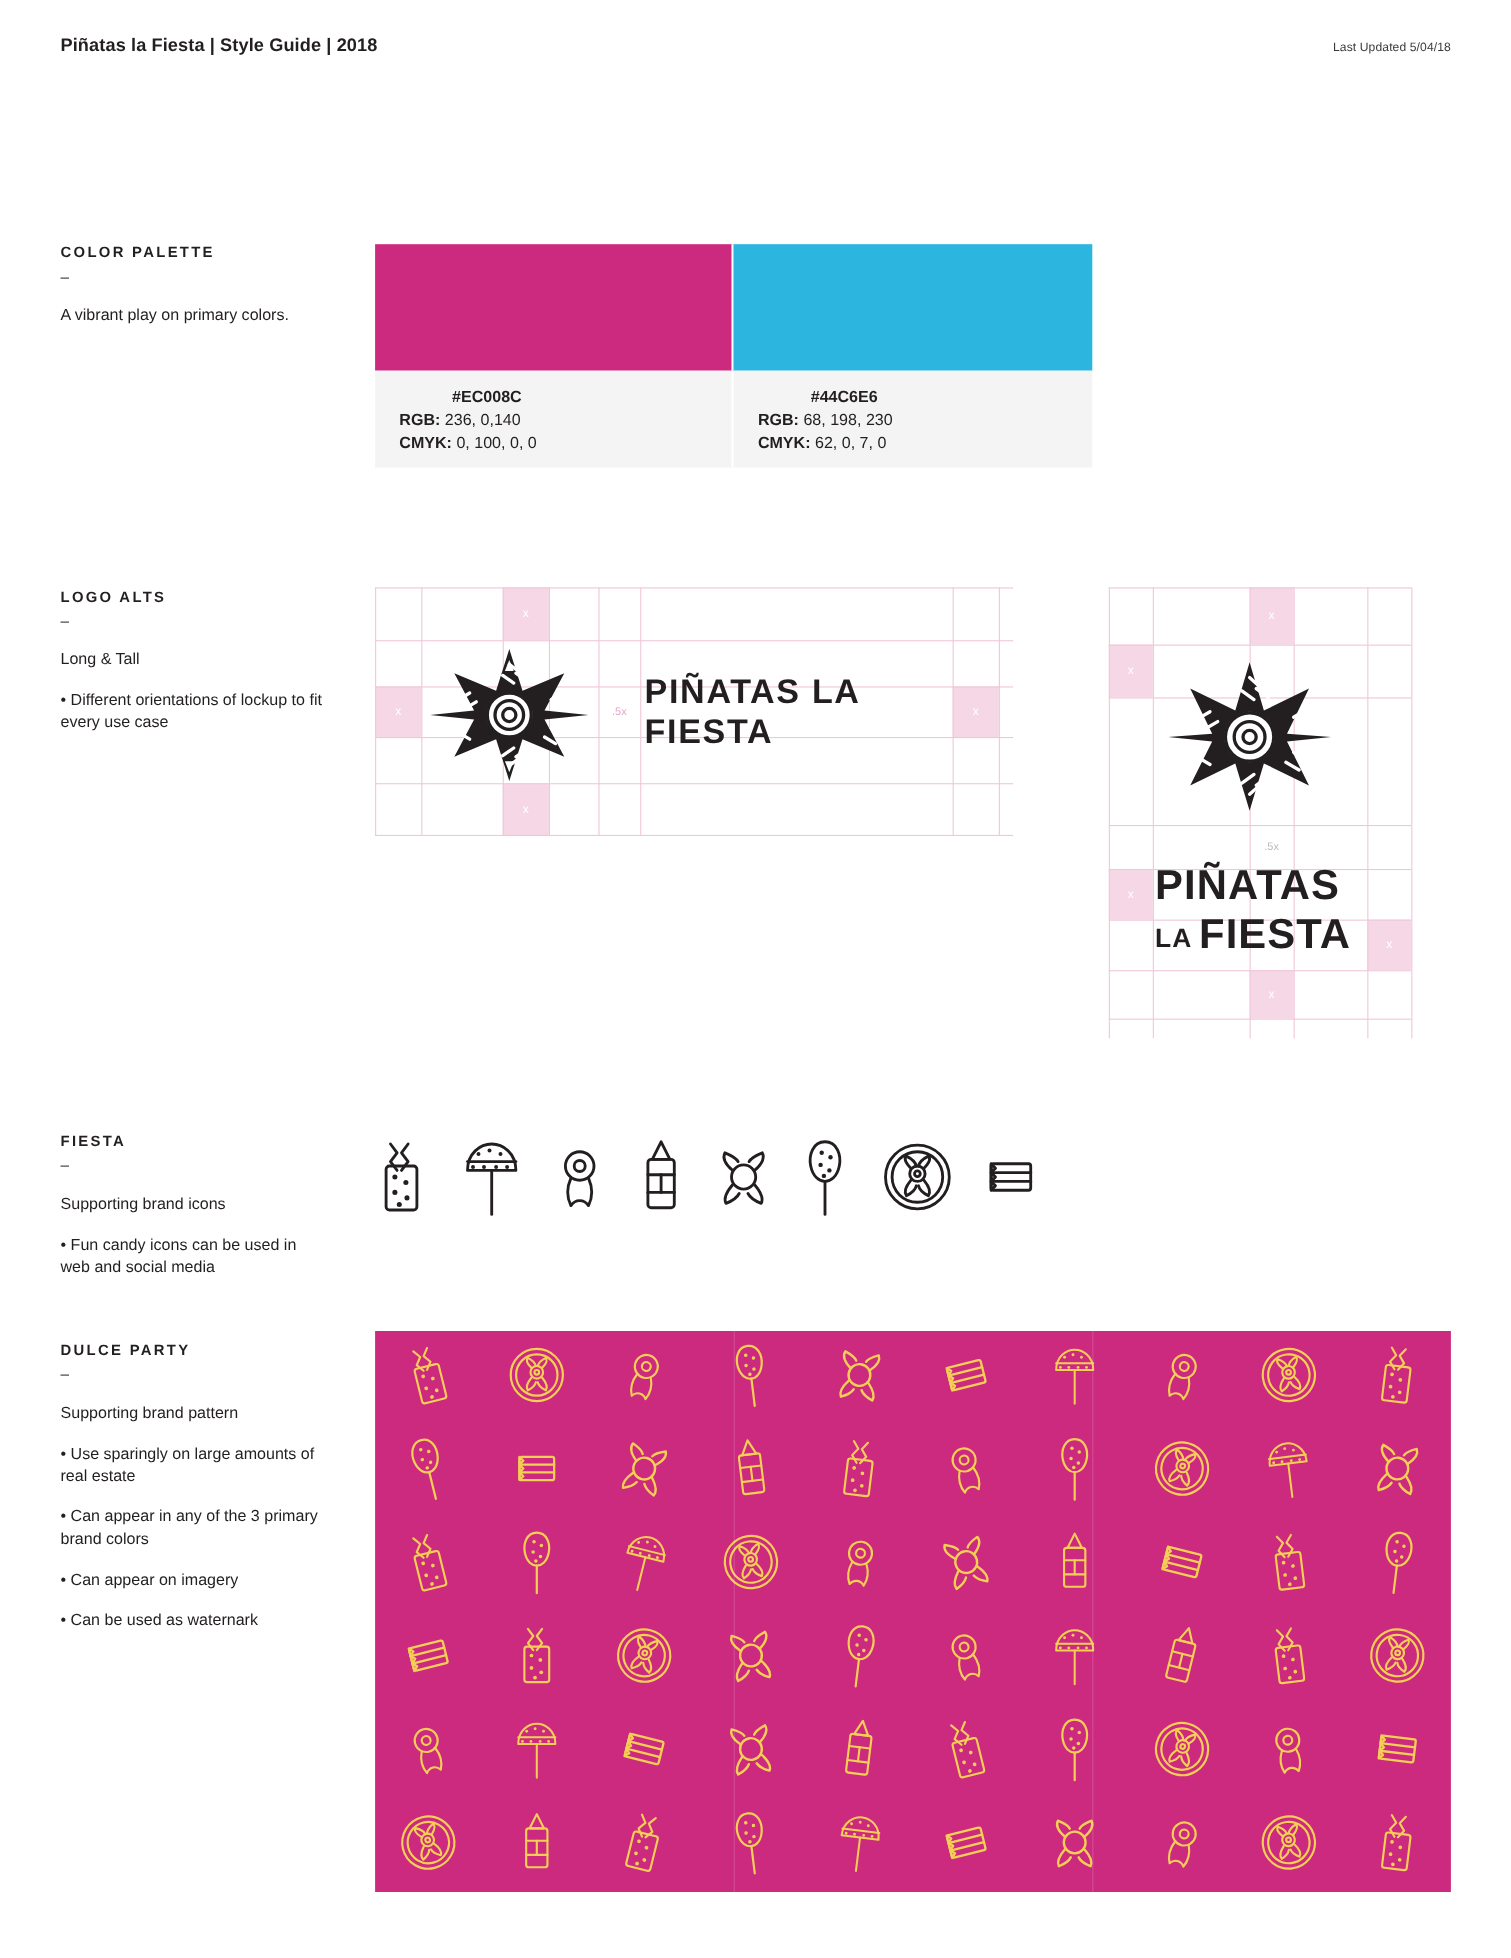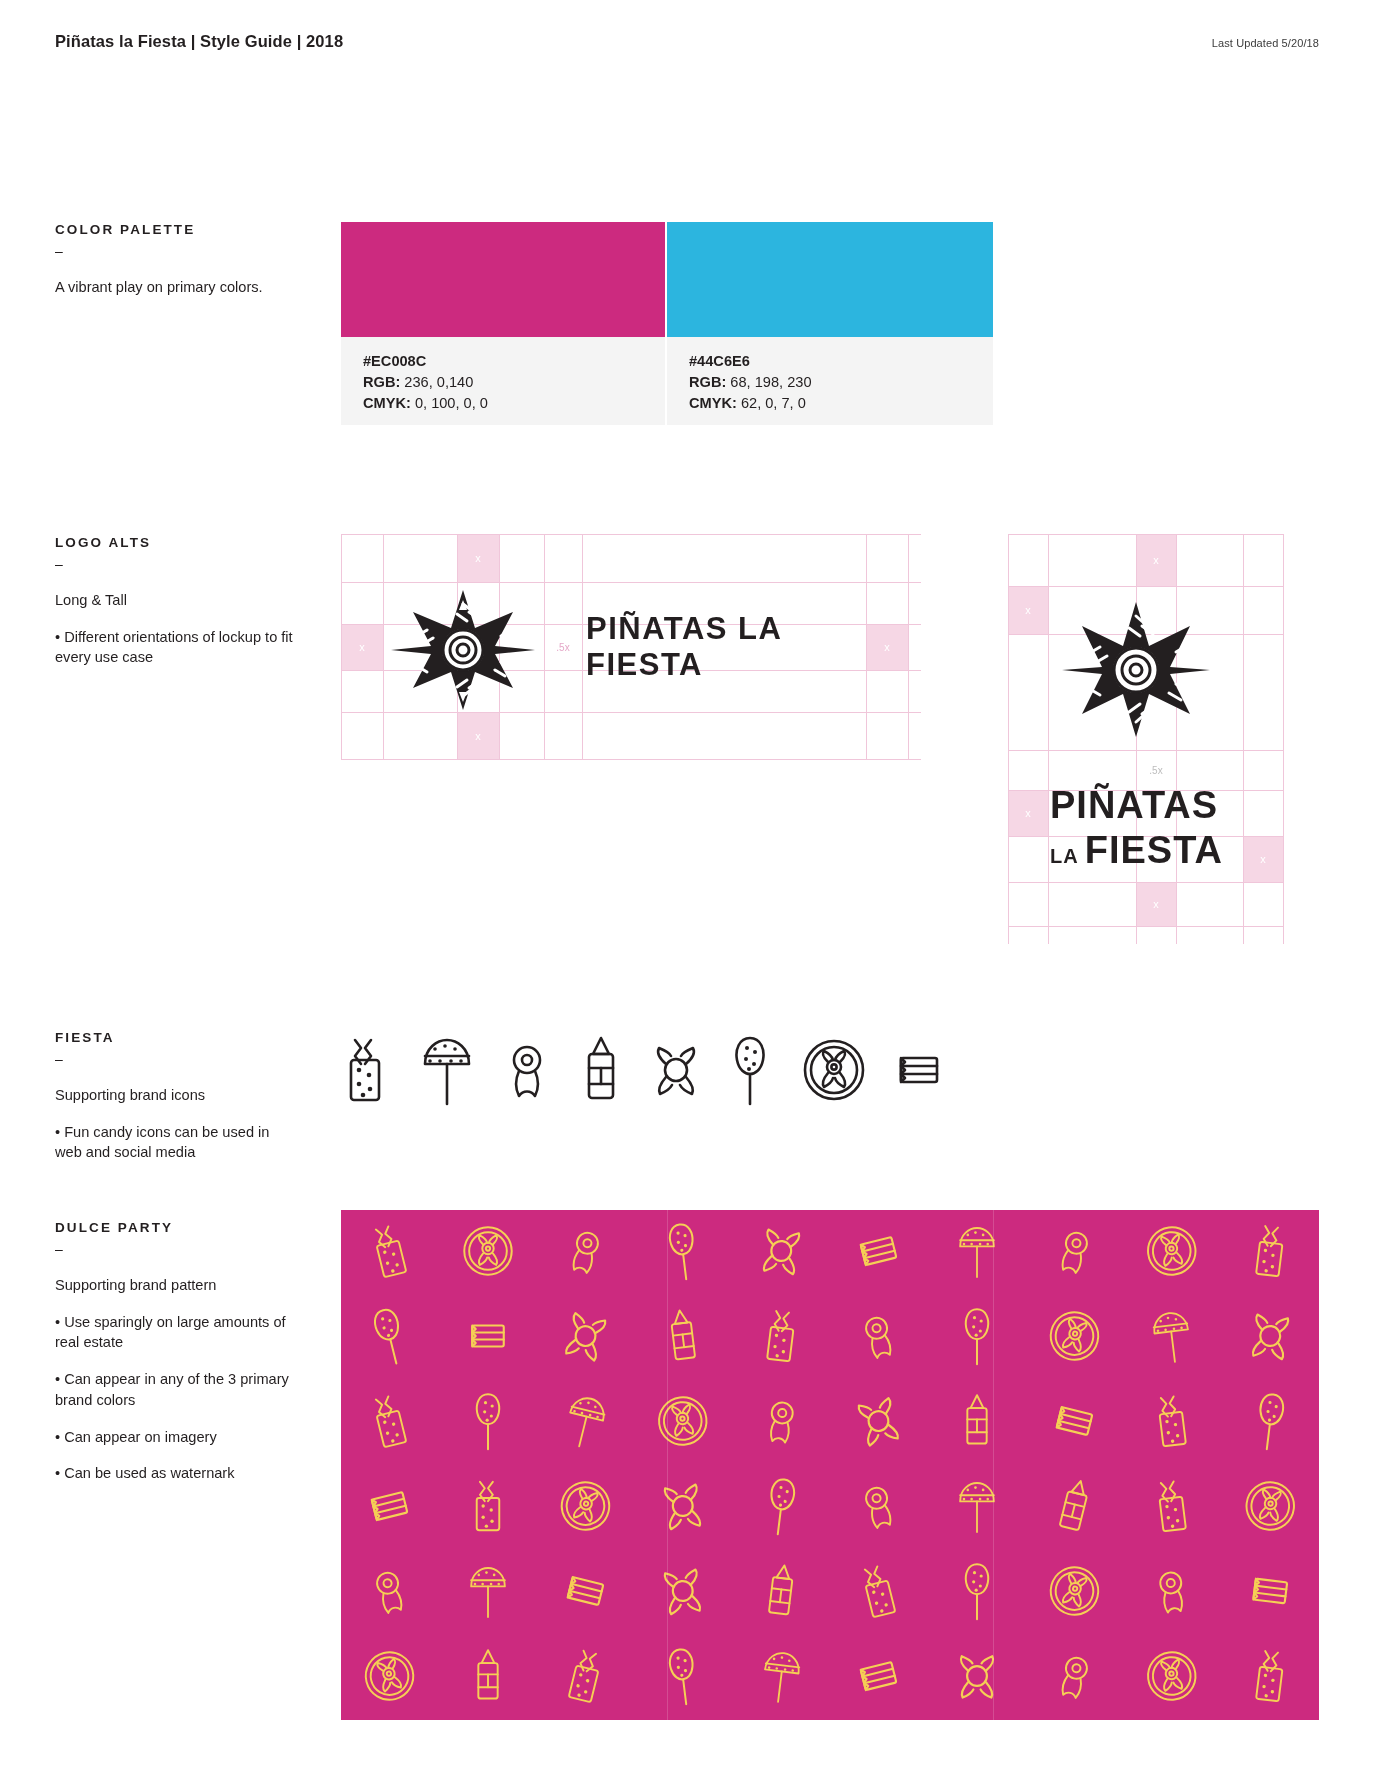--- a/index.html
+++ b/index.html
@@ -99,21 +99,21 @@
     height: 88px;
     box-sizing: border-box;
     padding: 14px 22px 0 22px;
     font-size: 14.6px;
     line-height: 1.45;
     border-right: 2px solid #ffffff;
   }
   .swatch-col:last-child .swatch-info { border-right: none; }
   .swatch-chip-inner { height: 100%; border-right: 2px solid #ffffff; }
   .swatch-col:last-child .swatch-chip-inner { border-right: none; }
-  .swatch-hex { font-weight: bold; }
+  .swatch-hex { font-weight: bold; margin-left: 48px; }
   .swatch-line b { font-weight: bold; }
 
   
   .logo-wide {
     position: absolute;
     left: 341px;
     top: 534px;
     width: 580px;
     height: 226px;
   }
@@ -190,21 +190,21 @@
 
   .icon-svg { display: block; }
 </style>
 </head>
 <body>
 
 <div class="page">
 
   <div class="header">
     <div class="header-title">Piñatas la Fiesta | Style Guide | 2018</div>
-    <div class="header-updated">Last Updated 5/20/18</div>
+    <div class="header-updated">Last Updated 5/04/18</div>
   </div>
 
 
   <div class="left-col" style="top:222px;">
     <div class="sec-label">COLOR PALETTE</div>
     <div class="sec-dash">–</div>
     <div class="sec-body">A vibrant play on primary colors.</div>
   </div>
 
   <div class="palette">
@@ -369,21 +369,21 @@
           <line x1="120" y1="90" x2="132" y2="97"></line>
           <line x1="113" y1="99" x2="125" y2="106"></line>
           <line x1="32" y1="94" x2="44" y2="101"></line>
           <line x1="120" y1="58" x2="132" y2="51"></line>
         </g>
       </svg>
     </div>
 
     <div class="logotype" style="position:absolute; left:42px; top:250px; font-size:38px; letter-spacing:1px;">PIÑATAS</div>
     <div style="position:absolute; left:42px; top:298px; display:flex; align-items:flex-end; gap:6px;">
-      <span class="logotype" style="font-size:20px;">LA</span>
+      <span class="logotype" style="font-size:24px;">LA</span>
       <span class="logotype" style="font-size:38px; letter-spacing:1px; line-height:0.95;">FIESTA</span>
     </div>
   </div>
 
   <div class="left-col" style="top:1030px;">
     <div class="sec-label">FIESTA</div>
     <div class="sec-dash">–</div>
     <div class="sec-body">Supporting brand icons</div>
     <div class="sec-body bullet">• Fun candy icons can be used in web and social media</div>
   </div>

